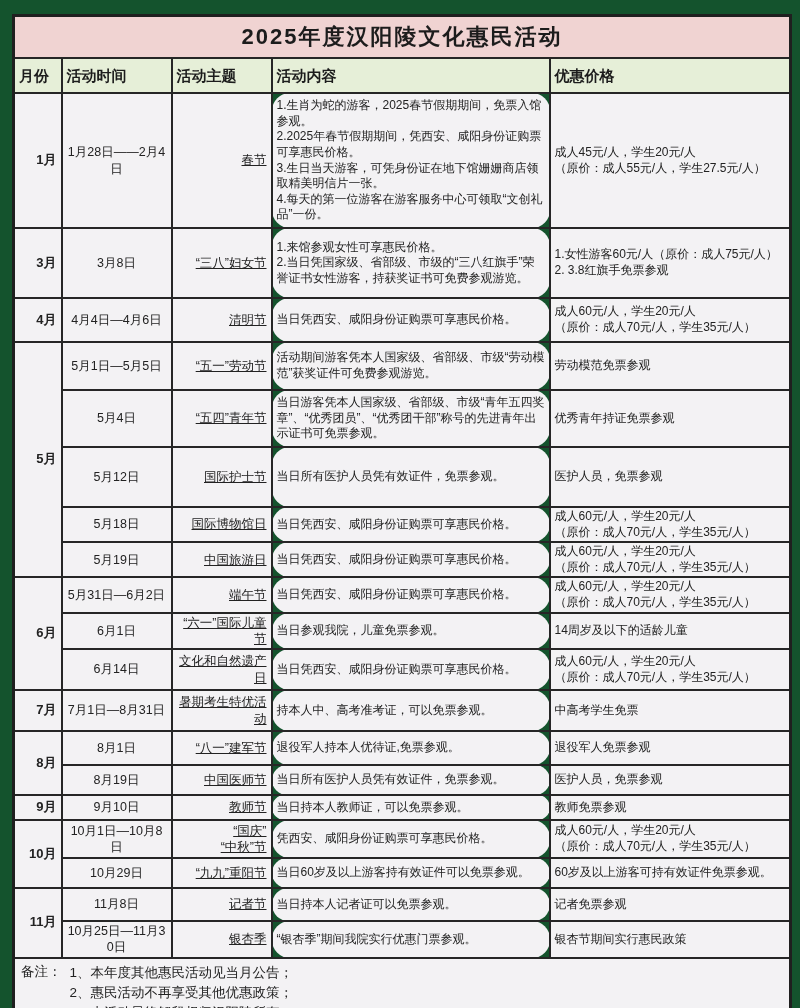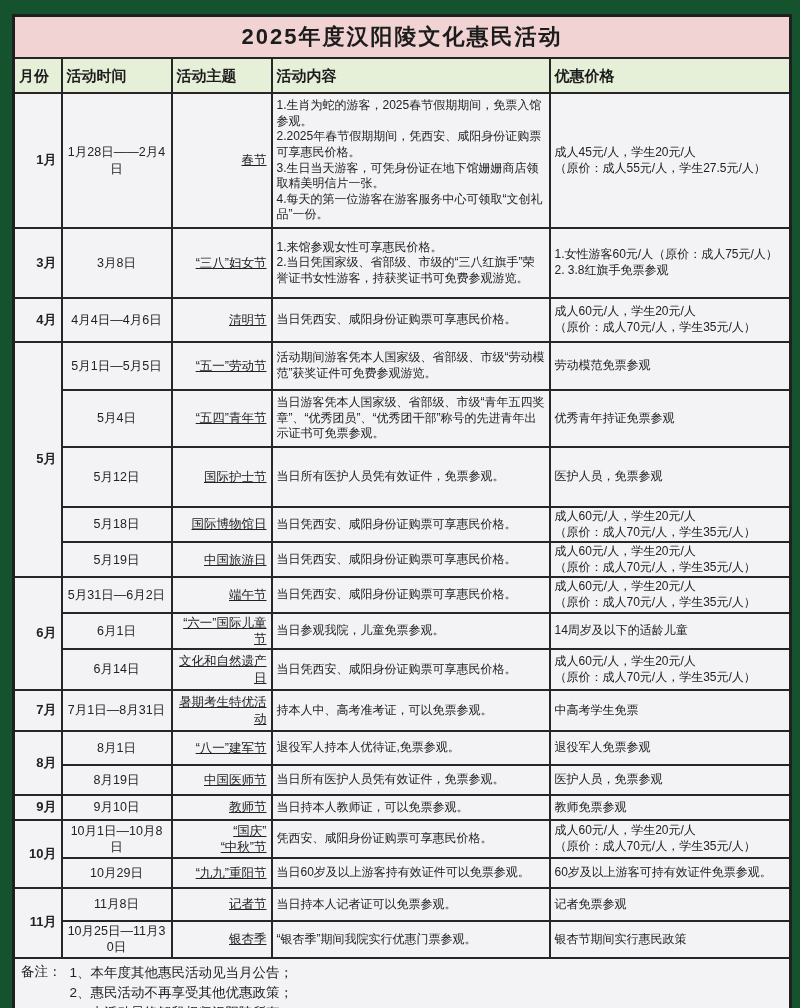--- a/index.html
+++ b/index.html
@@ -7,21 +7,21 @@
   .sheet{width:800px;height:1008px;box-sizing:border-box;padding:14px 11px 10px 12px;background:#14532d;overflow:hidden;}
   table.main{border-collapse:collapse;width:777px;table-layout:fixed;border:3px solid #1f1f1f;}
   td,th{border:2px solid #262626;padding:1px 4px;vertical-align:middle;background:#f3f2f4;
     font-size:12px;line-height:1.3;overflow:hidden;}
   .title-cell{background:#f0d3d2;text-align:center;font-size:22px;font-weight:bold;
     height:38px;letter-spacing:2px;color:#1c1c1c;}
   th{background:#e6efd8;font-size:15px;font-weight:bold;height:31px;text-align:left;color:#1c1c1c;}
   td.month{text-align:right;font-size:13px;font-weight:bold;}
   td.time{text-align:center;word-break:break-all;font-size:12.5px;margin-top:8px;}
   td.theme{text-align:right;white-space:pre-line;font-size:12.5px;text-decoration:underline;}
-  td.content{white-space:pre-line;text-align:left;}
+  td.content{white-space:pre-line;text-align:left;border-radius:18px;}
   td.price{white-space:pre-line;text-align:left;}
   td.remark-cell{vertical-align:top;padding:4px 6px;font-size:13.5px;background:#f3f2f4;}
   .remark-wrap{display:flex;gap:8px;}
   .remark-lines div{line-height:1.5;}
 </style>
 </head>
 <body>
 
 <div class="sheet">
 <table class="main">

